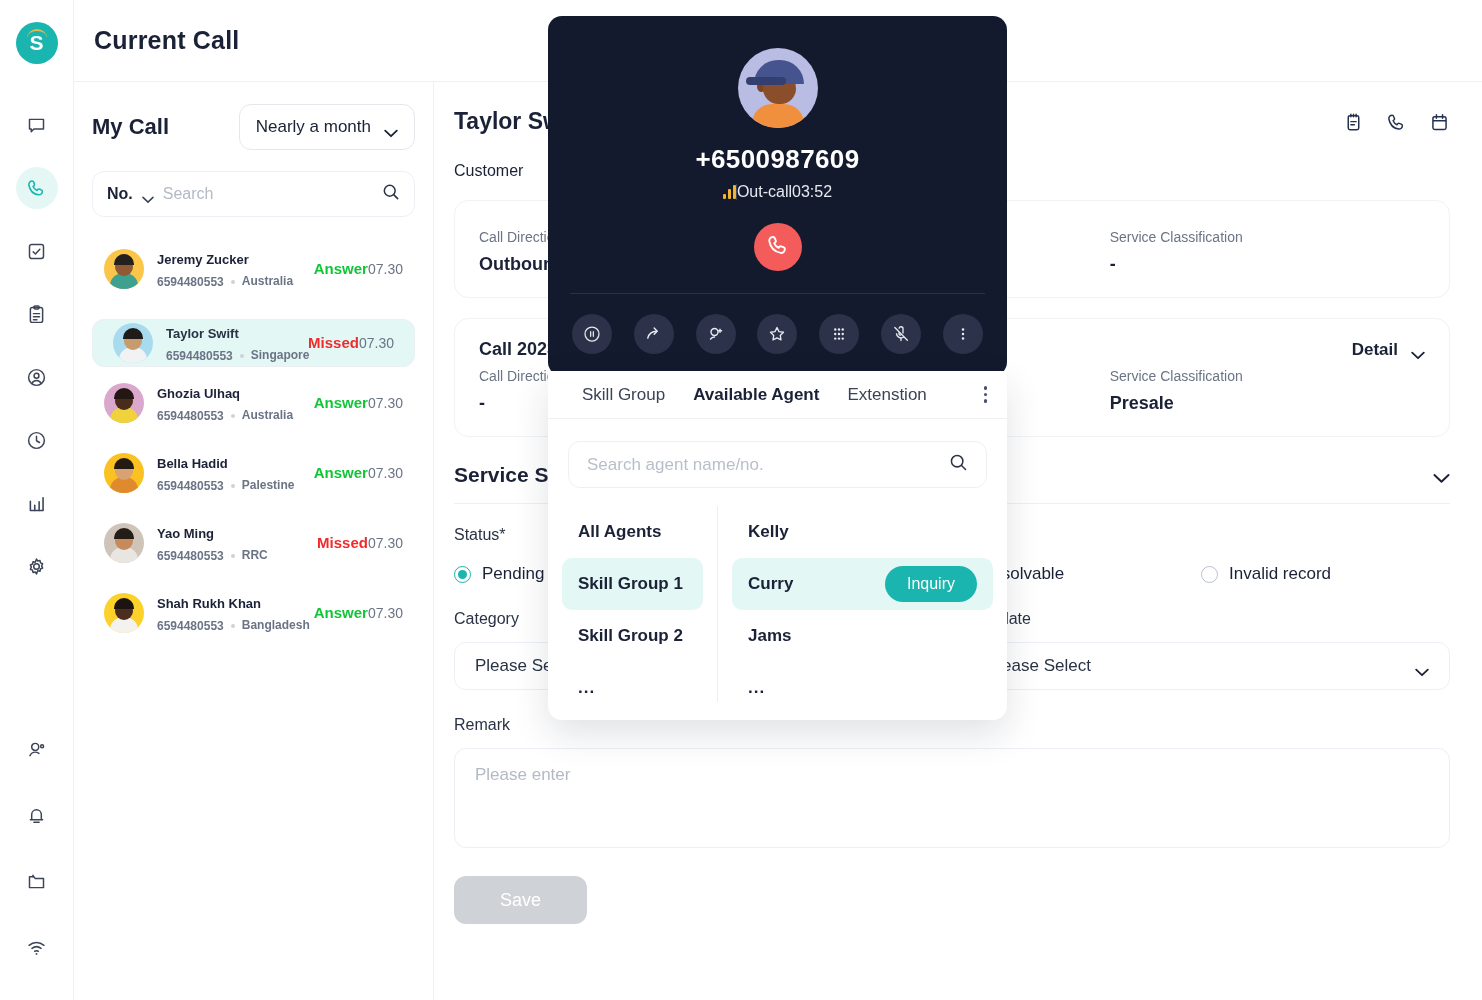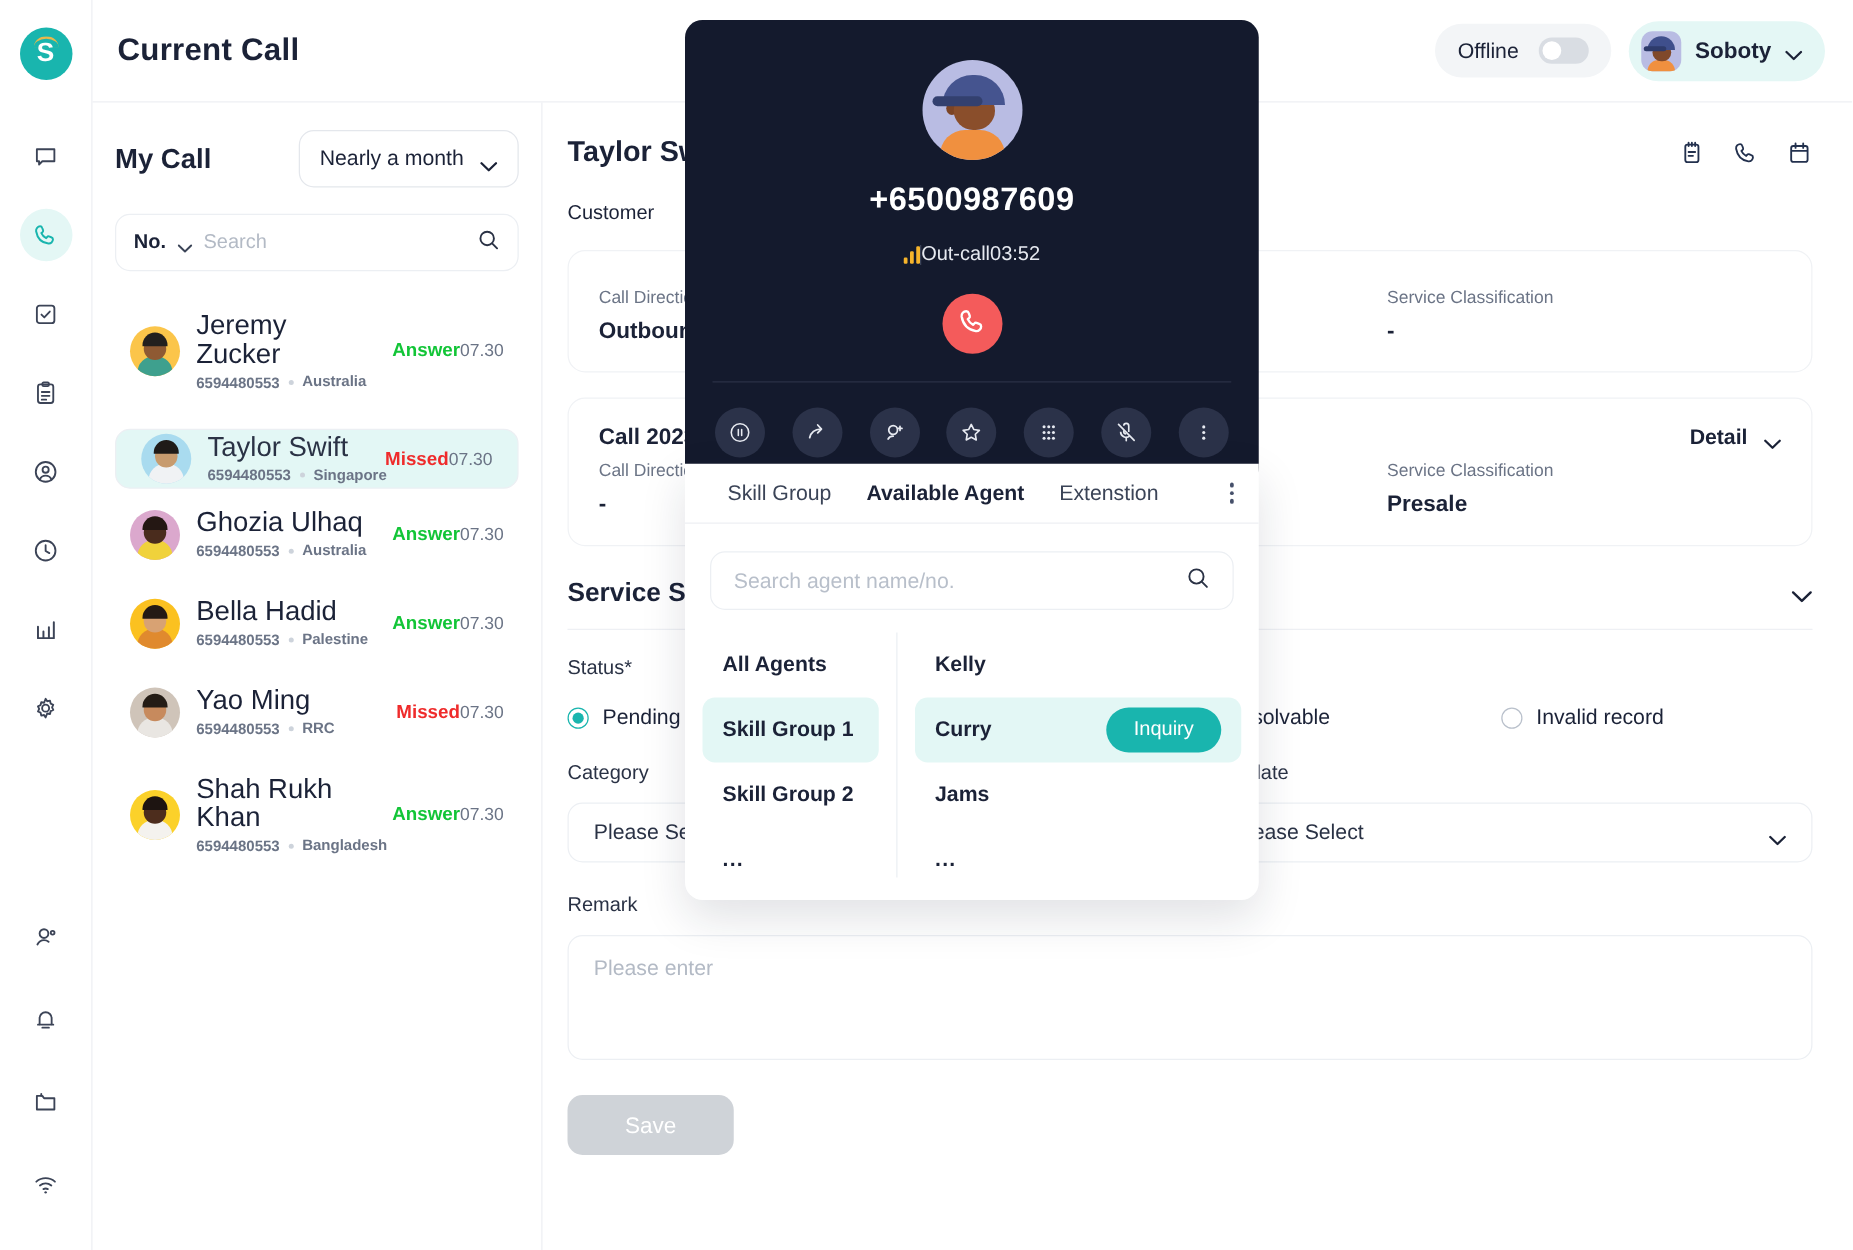--- a/index.html
+++ b/index.html
@@ -113,21 +113,21 @@
   .cl-item{
     display:flex;align-items:center;gap:13px;
     padding:14px 12px;border-radius:12px;
   }
   .cl-item.sel{ background:#e3f7f5; }
   .av{width:40px;height:40px;border-radius:50%;flex:0 0 40px;position:relative;overflow:hidden;}
   .av .f{position:absolute;left:11px;top:9px;width:18px;height:18px;border-radius:50%;}
   .av .b{position:absolute;left:6px;bottom:-4px;width:28px;height:20px;border-radius:13px 13px 0 0;}
   .av .h{position:absolute;left:10px;top:5px;width:20px;height:11px;border-radius:10px 10px 0 0;}
   .cl-txt{flex:1;min-width:0;}
-  .cl-name{font-size:22px;font-weight:normal;line-height:22px;}
+  .cl-name{font-size:13px;font-weight:bold;line-height:22px;}
   .cl-sub{font-size:12px;color:#6b7486;margin-top:3px;display:flex;align-items:center;gap:7px;font-weight:bold;}
   .dot{width:4px;height:4px;border-radius:50%;background:#cdd3db;flex:0 0 4px;}
   .cl-sub .loc{max-width:72px;line-height:15px;}
   .cl-right{text-align:right;flex:0 0 auto;}
   .cl-status{font-size:15px;font-weight:bold;}
   .cl-status.answer{color:#12c537;}
   .cl-status.missed{color:#ef2b2b;}
   .cl-time{font-size:14px;color:#6b7486;margin-top:5px;}
 
   
@@ -198,21 +198,21 @@
   .cp-av{
     width:80px;height:80px;border-radius:50%;margin:0 auto;
     background:#b9bce3;position:relative;overflow:hidden;
   }
   .cp-av .hat{position:absolute;left:16px;top:12px;width:50px;height:24px;border-radius:25px 25px 0 0;background:#45548f;}
   .cp-av .brim{position:absolute;left:8px;top:29px;width:40px;height:8px;border-radius:5px;background:#33406f;}
   .cp-av .face{position:absolute;left:25px;top:25px;width:33px;height:31px;border-radius:16px;background:#8a4e2b;}
   .cp-av .ear{position:absolute;left:19px;top:33px;width:9px;height:11px;border-radius:50%;background:#7c4425;}
   .cp-av .body{position:absolute;left:14px;top:56px;width:52px;height:28px;border-radius:20px 20px 0 0;background:#f0903f;}
   .cp-num{color:#fff;font-size:26px;font-weight:bold;text-align:center;margin-top:16px;letter-spacing:.4px;}
-  .cp-meta{display:flex;align-items:center;justify-content:center;gap:0;margin-top:20px;}
+  .cp-meta{display:flex;align-items:center;justify-content:center;gap:0;margin-top:8px;}
   .bars{display:flex;align-items:flex-end;gap:2px;height:14px;}
   .bars i{width:3px;background:#f6b42b;border-radius:1px;display:block;}
   .bars i:nth-child(1){height:5px;}
   .bars i:nth-child(2){height:10px;}
   .bars i:nth-child(3){height:14px;}
   .vline{width:1px;height:16px;background:#3a4257;}
   .cp-meta .t{color:#e6e9f0;font-size:16px;}
   .hangup{
     width:48px;height:48px;border-radius:50%;background:#f45b5b;
     margin:22px auto 0;display:flex;align-items:center;justify-content:center;
@@ -377,40 +377,20 @@
             </svg>
         </span>
       </div>
     </div>
   </div>
 
   <div class="main">
 
     <div class="topbar">
       <div class="page-title">Current Call</div>
-      <div class="topbar-right">
-        <div class="status-pill">
-          <span class="lbl">Offline</span>
-          <span class="toggle"></span>
-        </div>
-        <div class="user-pill">
-          <span class="uavatar">
-            <i class="body"></i>
-              <i class="face"></i>
-              <i class="hat"></i>
-              <i class="brim"></i>
-          </span>
-          <span class="user-name">Soboty</span>
-          <span class="chev">
-            <svg viewBox="0 0 14 9" fill="none" stroke="#1b2237" stroke-width="1.8">
-                <path d="M1.2 1.6L7 7.2l5.8-5.6" stroke-linecap="round" stroke-linejoin="round"></path>
-              </svg>
-          </span>
-        </div>
-      </div>
     </div>
 
     <div class="body-row">
 
       <div class="calllist">
         <div class="cl-head">
           <div class="cl-title">My Call</div>
           <div class="period">
             <span>Nearly a month</span>
             <span class="chev">

